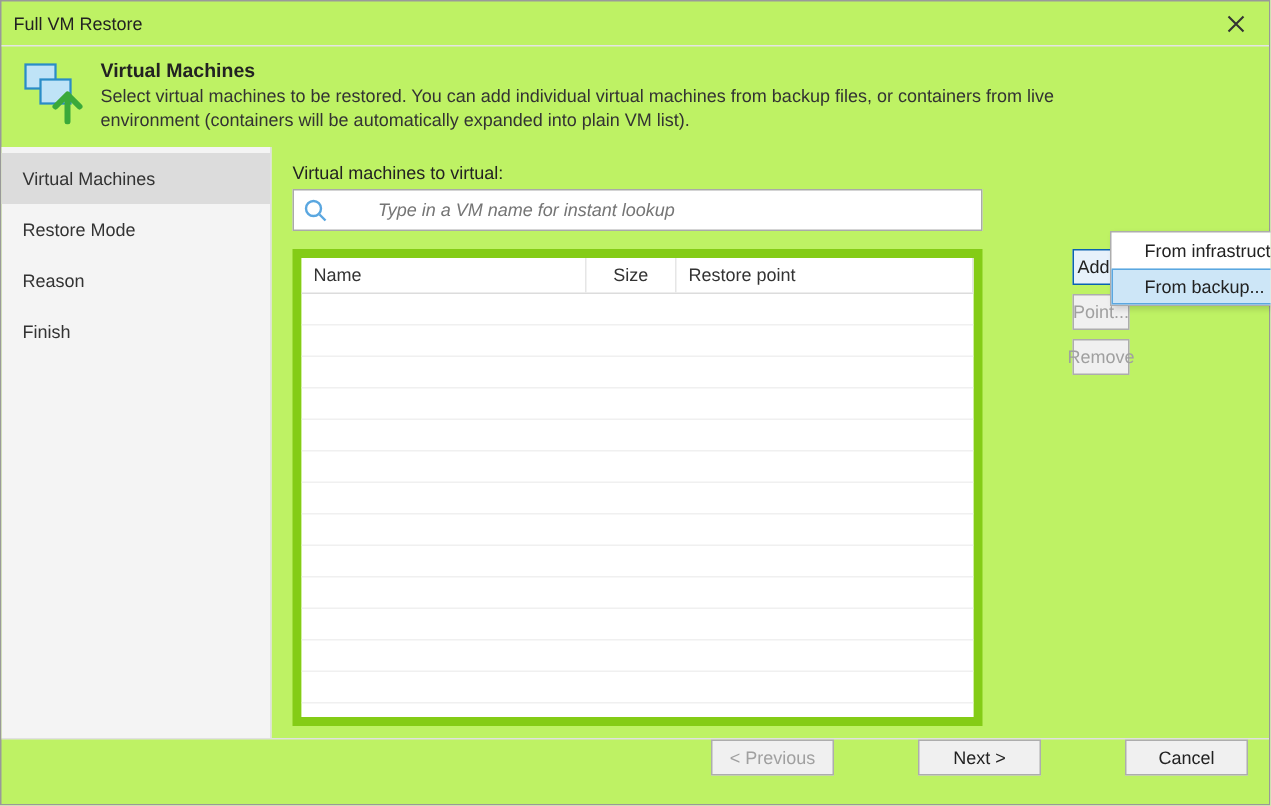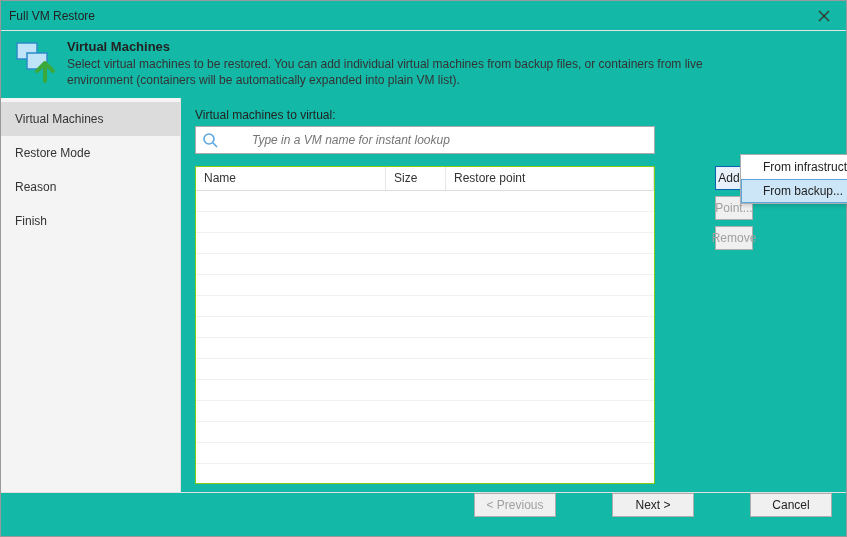--- a/index.html
+++ b/index.html
@@ -1,39 +1,39 @@
 <!DOCTYPE html>
 <html><head>
 <meta charset="utf-8">
 <style>
   * { box-sizing: border-box; }
   html, body { margin: 0; padding: 0; font-family: "Segoe UI", Tahoma, sans-serif; font-size: 12px; color: #222; background: #fff; }
-  .window { width: 847px; height: 537px; border: 1px solid #999; background: #14b8a6; position: relative; display: flex; flex-direction: column; }
+  .window { width: 847px; height: 537px; border: 1px solid #999; background: #bef264; position: relative; display: flex; flex-direction: column; }
   .titlebar { height: 30px; display: flex; align-items: center; padding: 0 6px 0 8px; border-bottom: 1px solid #e4e4e4; }
   .titlebar .title { flex: 1; font-size: 12px; }
   .titlebar .close { width: 32px; height: 24px; display: flex; align-items: center; justify-content: center; cursor: pointer; }
   .header { display: flex; padding: 8px 14px 10px 14px; }
   .header .icon { width: 44px; height: 44px; margin-right: 8px; flex: 0 0 44px; }
   .header .text h2 { margin: 0 0 2px 0; font-size: 13px; font-weight: 700; }
   .header .text p { margin: 0; font-size: 12px; color: #333; line-height: 1.35; max-width: 680px; }
   .body { flex: 1; display: flex; min-height: 0; }
   .sidebar { width: 180px; background: #f4f4f4; border-right: 1px solid #e0e0e0; padding-top: 4px; }
   .side-item { padding: 10px 14px; font-size: 12px; color: #333; cursor: pointer; }
   .side-item.active { background: #dcdcdc; }
   .main { flex: 1; padding: 10px 14px 8px 14px; display: flex; flex-direction: column; position: relative; min-width: 0; }
   .main .label { font-size: 12px; margin-bottom: 4px; }
   .search-wrap { display: flex; align-items: center; border: 1px solid #aaa; height: 28px; background: #fff; padding: 0 6px; max-width: 460px; gap: 28px; }
   .search-wrap svg { flex: 0 0 16px; }
   .search-wrap input { border: none; outline: none; flex: 1; font-size: 12px; font-style: italic; color: #888; padding: 4px 6px; }
   .table-area { display: flex; margin-top: 12px; flex: 1; min-height: 0; }
-  .table-box { flex: 1; border: 1px solid #84cc16; display: flex; flex-direction: column; min-width: 0; max-width: 460px; }
+  .table-box { flex: 1; border: 6px solid #84cc16; display: flex; flex-direction: column; min-width: 0; max-width: 460px; }
   .thead { display: flex; background: #fff; border-bottom: 1px solid #dcdcdc; height: 24px; }
   .th { padding: 4px 8px; font-size: 12px; color: #333; border-right: 1px solid #e6e6e6; }
   .th.name { flex: 0 0 190px; }
-  .th.size { flex: 0 0 60px; text-align: left; }
+  .th.size { flex: 0 0 60px; text-align: center; }
   .th.rp { flex: 1; }
   .tbody { flex: 1; overflow: hidden; background: #fff; }
   .row { height: 21px; border-bottom: 1px solid #f0f0f0; }
   .btn-col { width: 86px; margin-left: 12px; display: flex; flex-direction: column; gap: 6px; }
   .btn { height: 24px; border: 1px solid #adadad; background: #f0f0f0; font-size: 12px; cursor: pointer; display: flex; align-items: center; justify-content: center; margin-left: 48px; }
   .btn.primary { border: 1px solid #0a63b0; background: #e7f1fb; }
   .btn.disabled { color: #a0a0a0; background: #f0f0f0; cursor: default; }
   .footer { height: 44px; border-top: 1px solid #e0e0e0; display: flex; justify-content: flex-end; padding: 0 14px; gap: 8px; }
   .footer .btn { width: 82px; }
   

